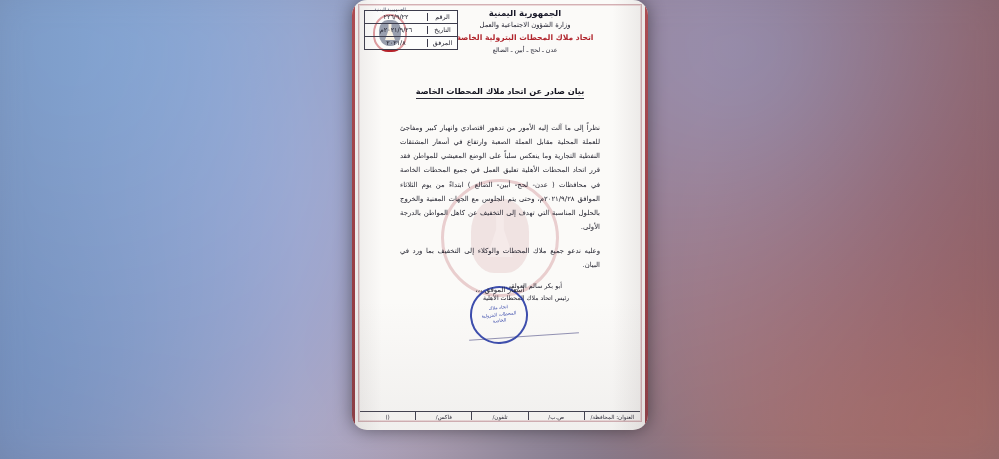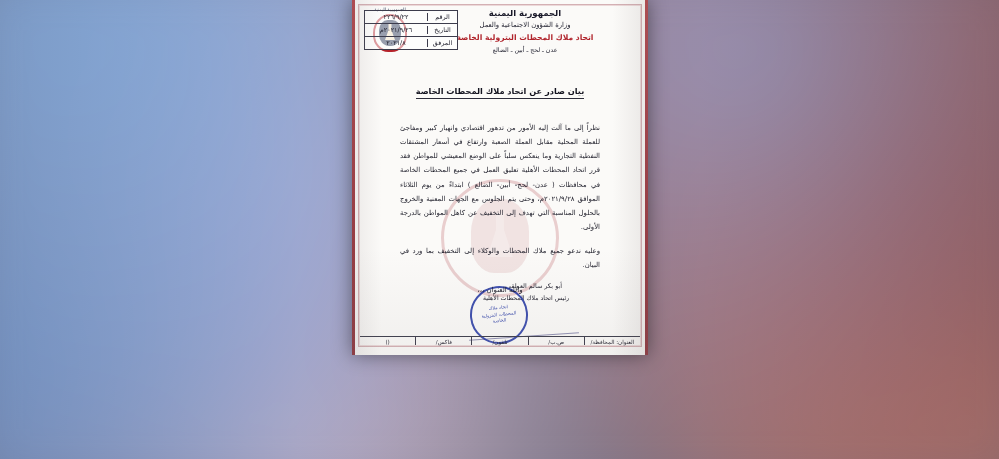--- a/index.html
+++ b/index.html
@@ -39,24 +39,25 @@
     position: absolute;
     inset: 0;
     background: linear-gradient(90deg, rgba(40,40,60,0.18) 0%, rgba(40,40,60,0.02) 30%, rgba(40,40,60,0.02) 70%, rgba(40,40,60,0.20) 100%);
   }
   
   .paper {
     position: absolute;
     left: 352px;
     top: 0;
     width: 296px;
-    height: 355px;
+    height: 430px;
     background: #fbfaf8;
     box-shadow: 0 0 18px rgba(0,0,0,0.45);
     overflow: hidden;
+    border-radius: 15px;
   }
   .paper::after {
     
     content: "";
     position: absolute;
     inset: 0;
     pointer-events: none;
     background:
       linear-gradient(90deg, rgba(120,110,110,0.12) 0%, rgba(255,255,255,0) 10%, rgba(255,255,255,0) 88%, rgba(120,110,110,0.14) 100%),
       linear-gradient(180deg, rgba(255,255,255,0) 70%, rgba(150,145,145,0.10) 100%);
@@ -399,21 +400,21 @@
         <div class="reflabel">المرفق</div>
         <div class="refvalue">٢٠٢١/٨</div>
       </div>
     </div>
 
     <div class="doc-title">بيان صادر عن اتحاد ملاك المحطات الخاصة</div>
 
     <div class="body-text">
       <p>نظراً إلى ما آلت إليه الأمور من تدهور اقتصادي وانهيار كبير ومفاجئ للعملة المحلية مقابل العملة الصعبة وارتفاع في أسعار المشتقات النفطية التجارية وما ينعكس سلباً على الوضع المعيشي للمواطن فقد قرر اتحاد المحطات الأهلية تعليق العمل في جميع المحطات الخاصة في محافظات ( عدن- لحج- أبين- الضالع ) ابتداءً من يوم الثلاثاء الموافق ٢٠٢١/٩/٢٨م، وحتى يتم الجلوس مع الجهات المعنية والخروج بالحلول المناسبة التي تهدف إلى التخفيف عن كاهل المواطن بالدرجة الأولى.</p>
       <p>وعليه ندعو جميع ملاك المحطات والوكلاء إلى التخفيف بما ورد في البيان.</p>
-      <div class="sign-off">والله العنوان ،،،</div>
+      <div class="sign-off">أسعار الموفق ،،،</div>
     </div>
 
     <div class="sig-area">
       <div class="sig-name">أبو بكر سالم العولقي</div>
       <div class="sig-role">رئيس اتحاد ملاك المحطات الأهلية</div>
       <div class="ink">
         <div class="scribble"></div>
       </div>
     </div>
     <div class="stamp">

